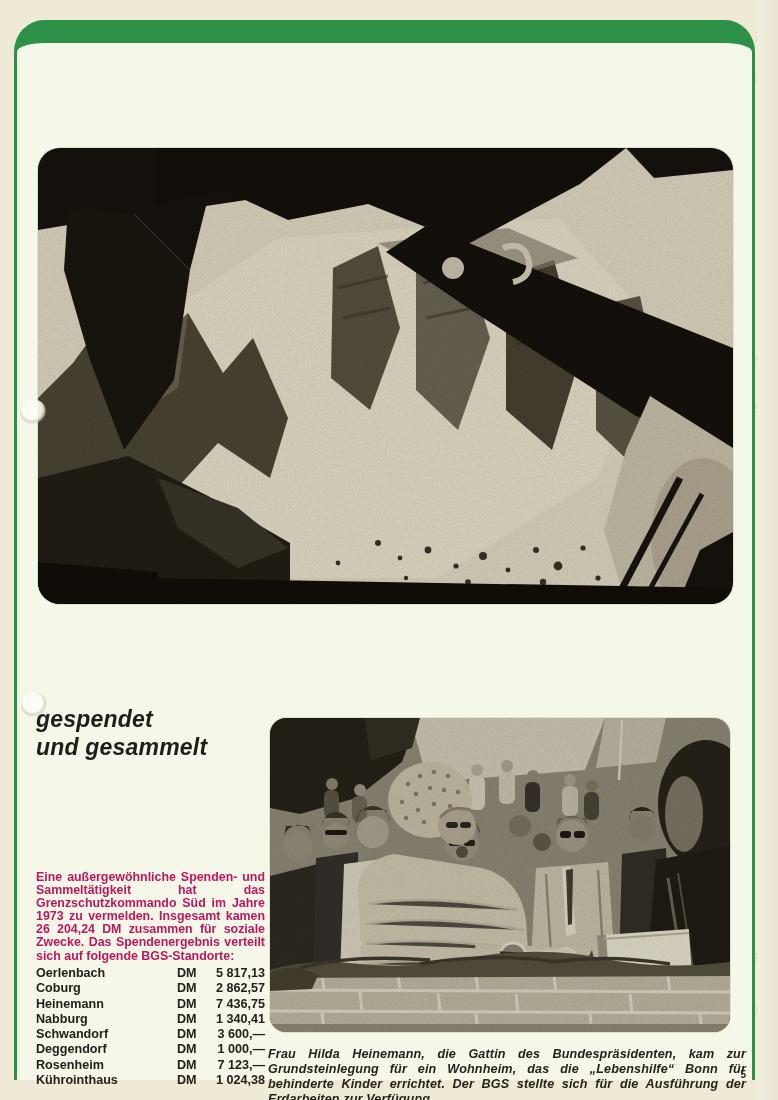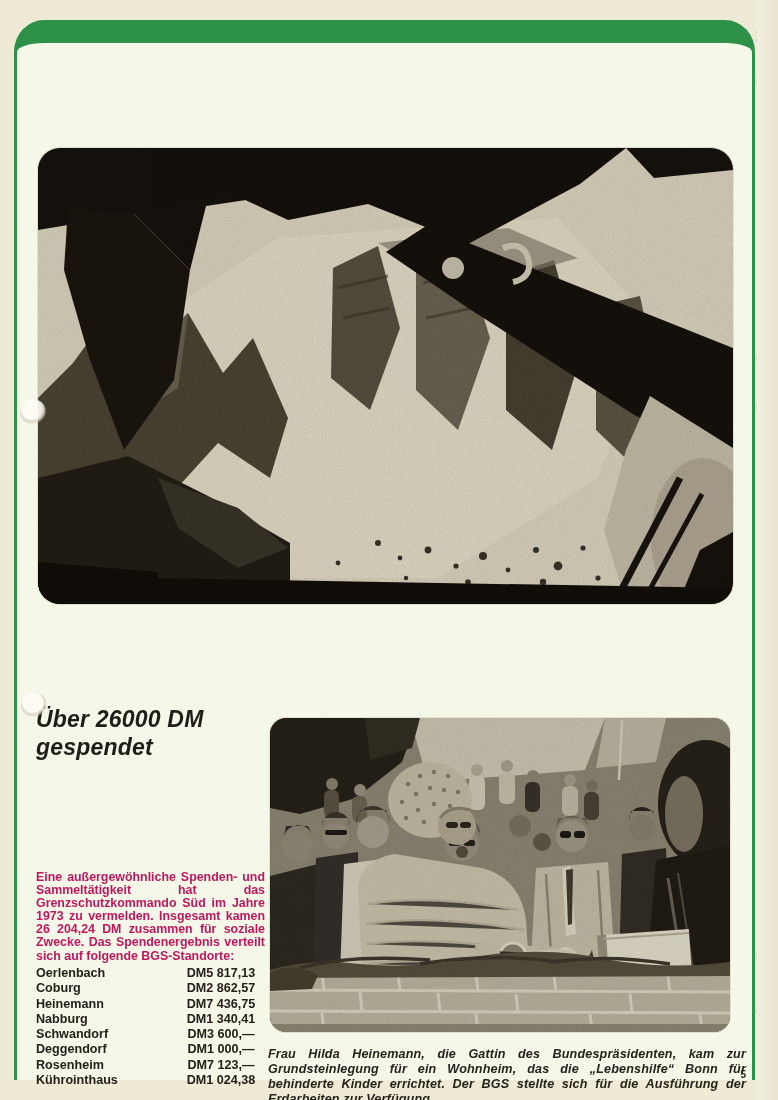--- a/index.html
+++ b/index.html
@@ -54,21 +54,21 @@
     position:absolute;left:36px;top:871px;width:229px;
     font-size:12.4px;font-weight:bold;line-height:13.1px;
     text-align:justify;color:#be185d;
   }
   .donation-table{
     position:absolute;left:36px;top:966px;width:229px;
     font-size:12.6px;font-weight:bold;color:#24211a;
   }
   .donation-row{display:flex;justify-content:space-between;line-height:15.3px;}
   .donation-location{flex:1;text-align:left;}
-  .donation-amount-cell{width:88px;display:flex;justify-content:center;}
+  .donation-amount-cell{width:88px;display:flex;justify-content:space-between;}
   .donation-currency{text-align:left;}
   .donation-amount{text-align:right;}
   .page-number{
     position:absolute;left:728px;top:1069px;width:18px;
     font-size:10px;font-weight:bold;text-align:right;color:#262218;
   }
   .margin-mark{
     position:absolute;left:760px;width:14px;color:rgba(110,108,96,.38);
     font-size:7px;line-height:8px;letter-spacing:1px;
     transform:rotate(88deg);transform-origin:left top;
@@ -159,22 +159,22 @@
 
       <rect x="0" y="0" width="695" height="456" filter="url(#grain1)" opacity=".14"></rect>
     </svg>
   </div>
 
   <div class="punch-hole hole-1"></div>
   <div class="punch-hole hole-2"></div>
 
 
   <div class="headline">
-    <span>Über 26000 DM</span>
     <span>gespendet</span>
+    <span>und gesammelt</span>
   </div>
 
   <div class="body-text">Eine außergewöhnliche Spenden- und Sammeltätigkeit hat das Grenzschutzkommando Süd im Jahre 1973 zu vermelden. Insgesamt kamen 26 204,24 DM zusammen für soziale Zwecke. Das Spendenergebnis verteilt sich auf folgende BGS-Standorte:</div>
 
   <div class="donation-table">
     <div class="donation-row">
       <span class="donation-location">Oerlenbach</span>
       <span class="donation-amount-cell">
           <span class="donation-currency">DM</span>
           <span class="donation-amount">5 817,13</span>

